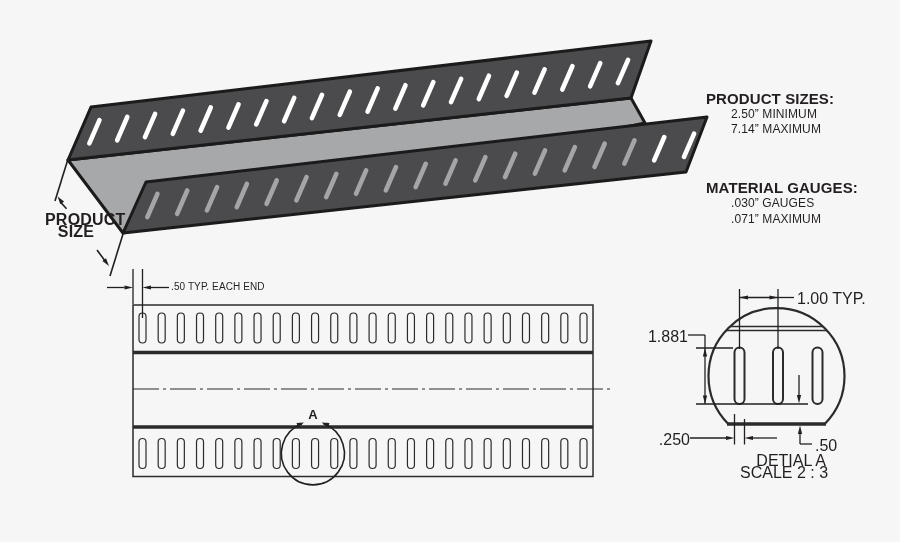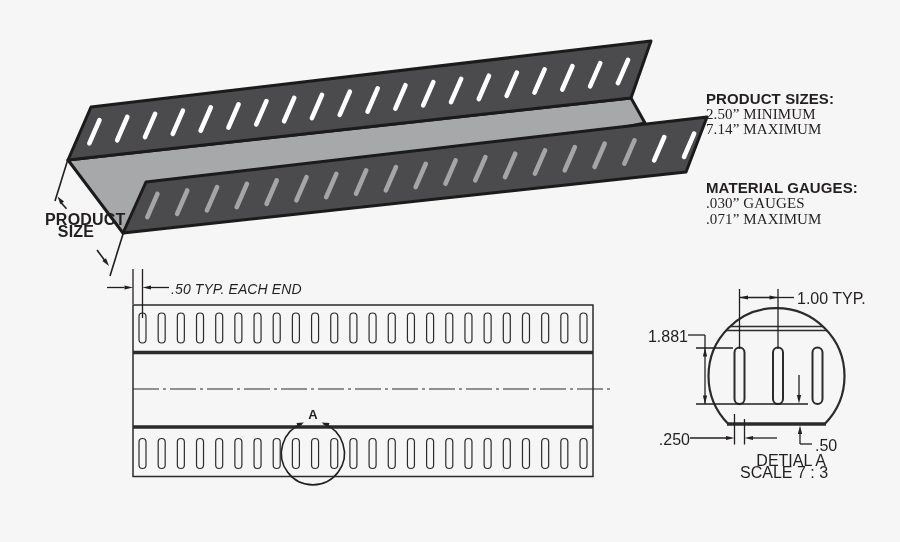--- a/index.html
+++ b/index.html
@@ -6,24 +6,24 @@
   body{
     width:900px;height:542px;position:relative;overflow:hidden;
     background:#f6f6f6;
     font-family:"Liberation Sans","DejaVu Sans",sans-serif;
     color:#231f20;
   }
   #stage{position:absolute;left:0;top:0;width:900px;height:542px;}
   svg{position:absolute;left:0;top:0;}
   .txt{position:absolute;white-space:nowrap;color:#231f20;}
   .ps-label{width:62px;text-align:center;font-weight:bold;font-size:16px;line-height:12px;letter-spacing:.2px;}
-  .dim-note{font-size:14px;letter-spacing:.1px;font-style:italic;}
+  .dim-note{font-size:10px;letter-spacing:.1px;}
   .specs{width:170px;}
   .specs .hd{font-weight:bold;font-size:15px;letter-spacing:.1px;line-height:17px;}
-  .specs .vals{font-size:15px;line-height:15.2px;letter-spacing:.1px;font-family:Liberation Serif, serif;}
+  .specs .vals{margin-left:25px;font-size:12px;line-height:15.2px;letter-spacing:.1px;}
   .specs .gap{height:42px;}
   .callout-a{width:18px;text-align:center;font-weight:bold;font-size:13px;}
   .dt{font-size:16px;}
   .dt-right{text-align:right;width:42px;}
   .dt-center{text-align:right;width:86px;line-height:13px;}
 </style>
 </head>
 <body>
 
 <div id="stage">
@@ -224,14 +224,14 @@
     </div>
   </div>
 
   <div class="txt callout-a" style="left:304px;top:407px;">A</div>
 
   <div class="txt dt" style="left:797px;top:290px;">1.00 TYP.</div>
   <div class="txt dt dt-right" style="left:646px;top:328px;">1.881</div>
   <div class="txt dt dt-right" style="left:648px;top:431px;">.250</div>
   <div class="txt dt" style="left:815px;top:437px;">.50</div>
   <div class="txt dt dt-center" style="left:740px;top:454px;">DETIAL A</div>
-  <div class="txt dt dt-center" style="left:740px;top:466px;">SCALE 7 : 3</div>
+  <div class="txt dt dt-center" style="left:740px;top:466px;">SCALE 2 : 3</div>
 </div>
 
 </body></html>

